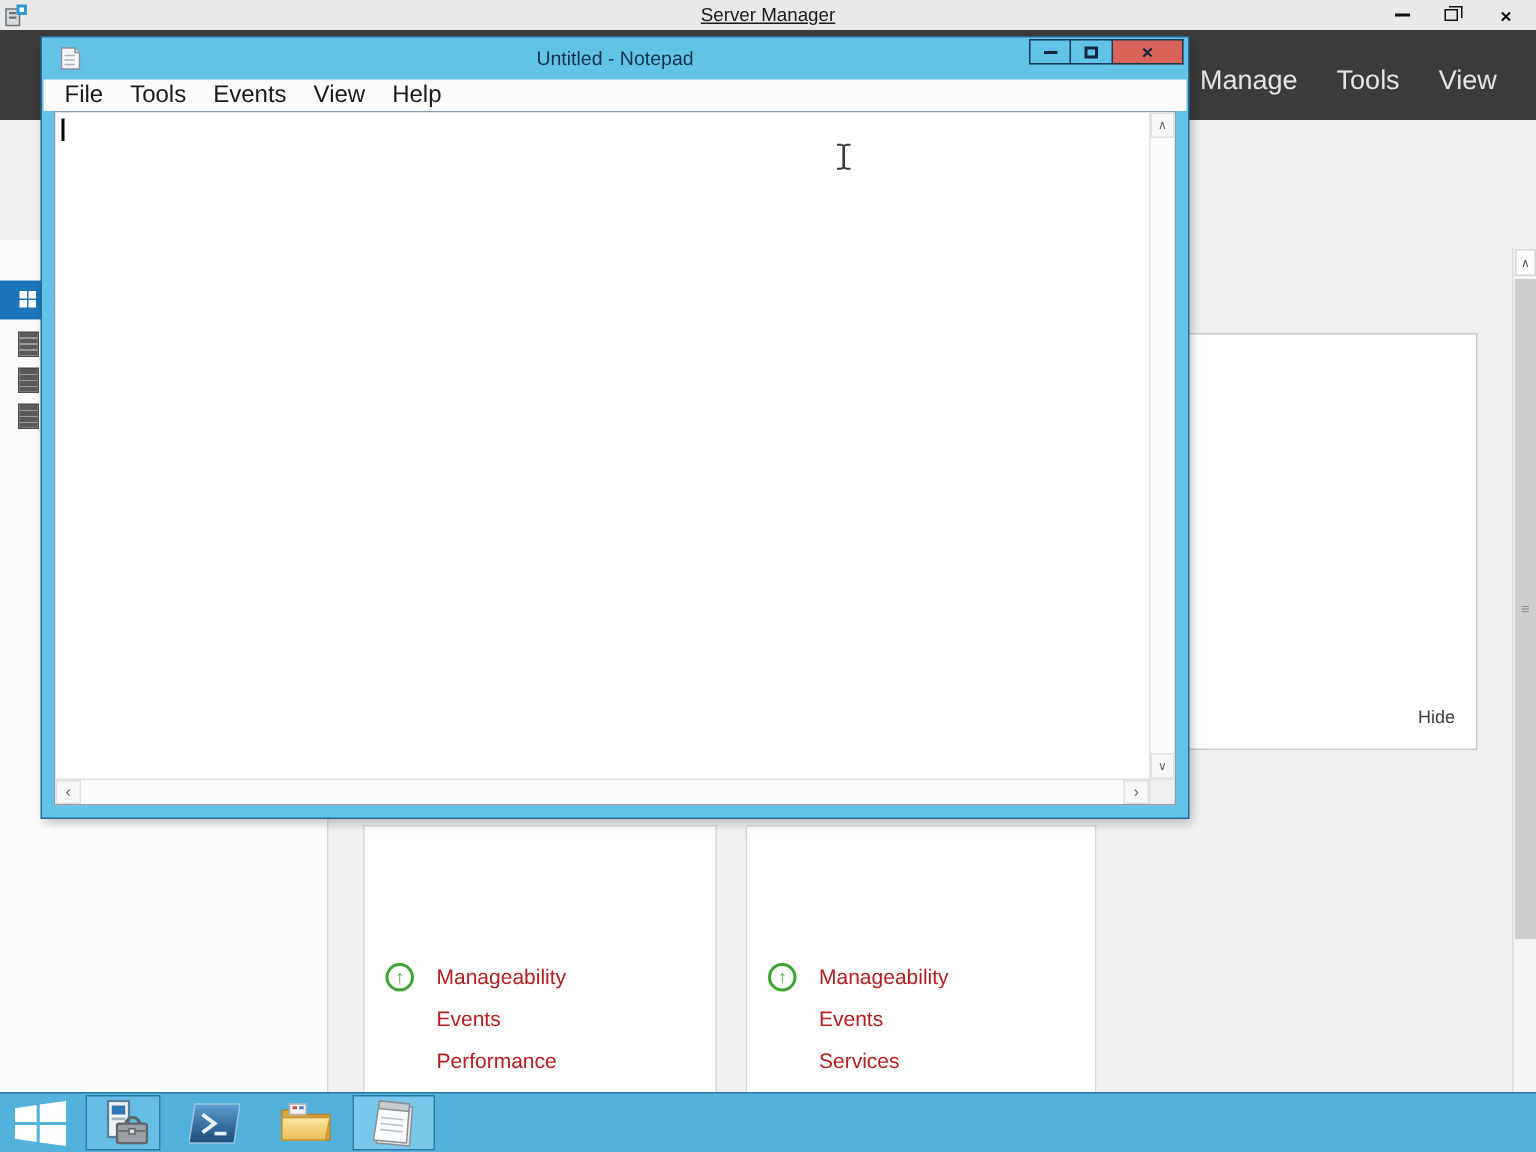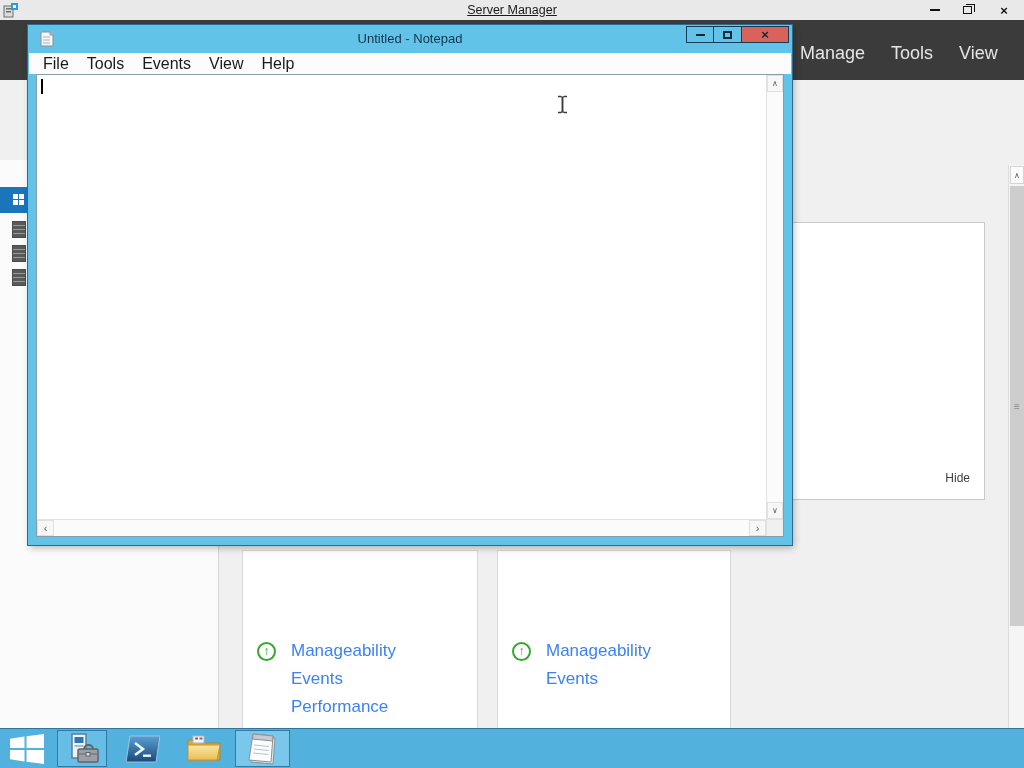--- a/index.html
+++ b/index.html
@@ -39,21 +39,21 @@
   .hide-link { position:absolute; right:14px; bottom:14px; font-size:12px; color:#3E3E3E; }
 
   .role-tile { position:absolute; top:470px; height:258px; background:#FFFFFF; border:1px solid #D9D9D9; }
   #tile-1 { left:242px; width:236px; }
   #tile-2 { left:497px; width:234px; }
   .tile-row { position:absolute; left:0; width:100%; height:28px; display:flex; align-items:center; padding-left:14px; }
   .tile-icon-slot { width:34px; display:flex; align-items:center; }
   .green-circle { width:19px; height:19px; border-radius:50%; border:2px solid #39A52F; color:#39A52F;
                   display:flex; align-items:center; justify-content:center; font-size:12px; font-weight:bold;
                   background:#FFFFFF; line-height:1; }
-  .tile-label { font-size:17px; color:#3b82f6; }
+  .tile-label { font-size:14px; color:#b91c1c; }
 
   .sm-scrollbar { position:absolute; left:1008px; top:85px; width:16px; height:643px; background:#F5F5F5;
                   border-left:1px solid #DCDCDC; }
   .sm-sb-btn { position:absolute; left:1px; width:14px; height:18px; background:#FCFCFC; border:1px solid #D5D5D5;
                display:flex; align-items:center; justify-content:center; font-size:8px; color:#555; }
   .sm-sb-up { top:1px; }
   .sm-sb-thumb { position:absolute; left:1px; top:21px; width:14px; height:440px; background:#CDCDCD;
                  display:flex; align-items:center; justify-content:center; color:#8A8A8A; font-size:10px; }
 
   
@@ -179,20 +179,24 @@
       <div class="tile-row" style="top:86px">
         <span class="tile-icon-slot">
             <span class="green-circle">↑</span>
           </span>
         <span class="tile-label">Manageability</span>
       </div>
       <div class="tile-row" style="top:114px">
         <span class="tile-icon-slot"></span>
         <span class="tile-label">Events</span>
       </div>
+      <div class="tile-row" style="top:142px">
+        <span class="tile-icon-slot"></span>
+        <span class="tile-label">Services</span>
+      </div>
       <div class="tile-row" style="top:170px">
         <span class="tile-icon-slot"></span>
         <span class="tile-label">Performance</span>
       </div>
       <div class="tile-row" style="top:198px">
         <span class="tile-icon-slot"></span>
         <span class="tile-label">BPA results</span>
       </div>
     </div>
 

